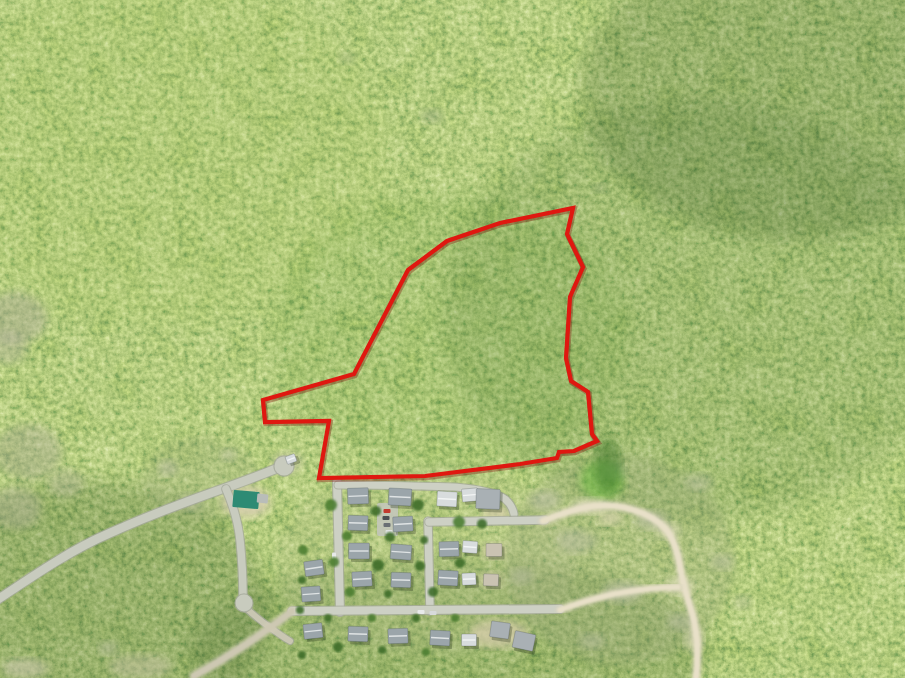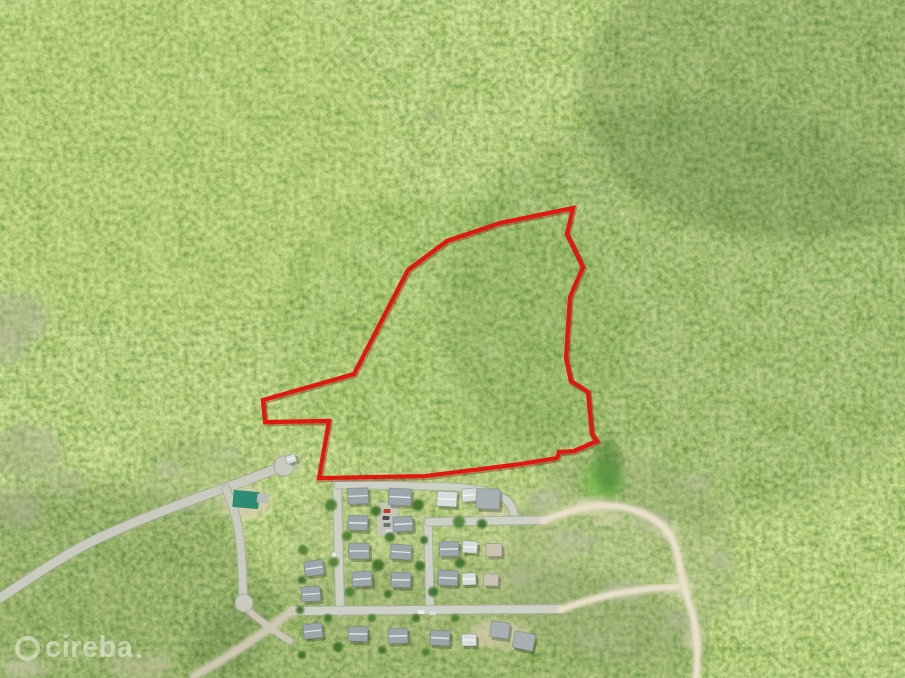--- a/index.html
+++ b/index.html
@@ -312,18 +312,13 @@
         <circle cx="382" cy="650" r="4" fill="#3b6b26" opacity="0.88" filter="url(#soft1)"></circle>
         <circle cx="426" cy="652" r="4" fill="#4a7c2d" opacity="0.88" filter="url(#soft1)"></circle>
         <circle cx="302" cy="655" r="4" fill="#3b6b26" opacity="0.88" filter="url(#soft1)"></circle>
       </g>
     <g id="layer-boundary">
         <polygon points="573,208 567,234 583,267 570,297 566,358 571,381 588,392 592,434 597,441 574,451 559,452 557,458 520,464 425,476 319,478 329,421 265,422 263,400 354,374 408,270 447,241 500,223" fill="none" stroke="#7a0c06" stroke-width="5.5" opacity="0.35" transform="translate(1,1.5)" stroke-linejoin="miter"></polygon>
         <polygon points="573,208 567,234 583,267 570,297 566,358 571,381 588,392 592,434 597,441 574,451 559,452 557,458 520,464 425,476 319,478 329,421 265,422 263,400 354,374 408,270 447,241 500,223" fill="none" stroke="#df1810" stroke-width="4.2" stroke-linejoin="miter"></polygon>
       </g>
   </svg>
 
-  <div class="watermark">
-    <span class="wm-ring"></span>
-    <span class="wm-text">cireba</span>
-    <span class="wm-dot"></span>
-  </div>
 </div>
 
 </body></html>

